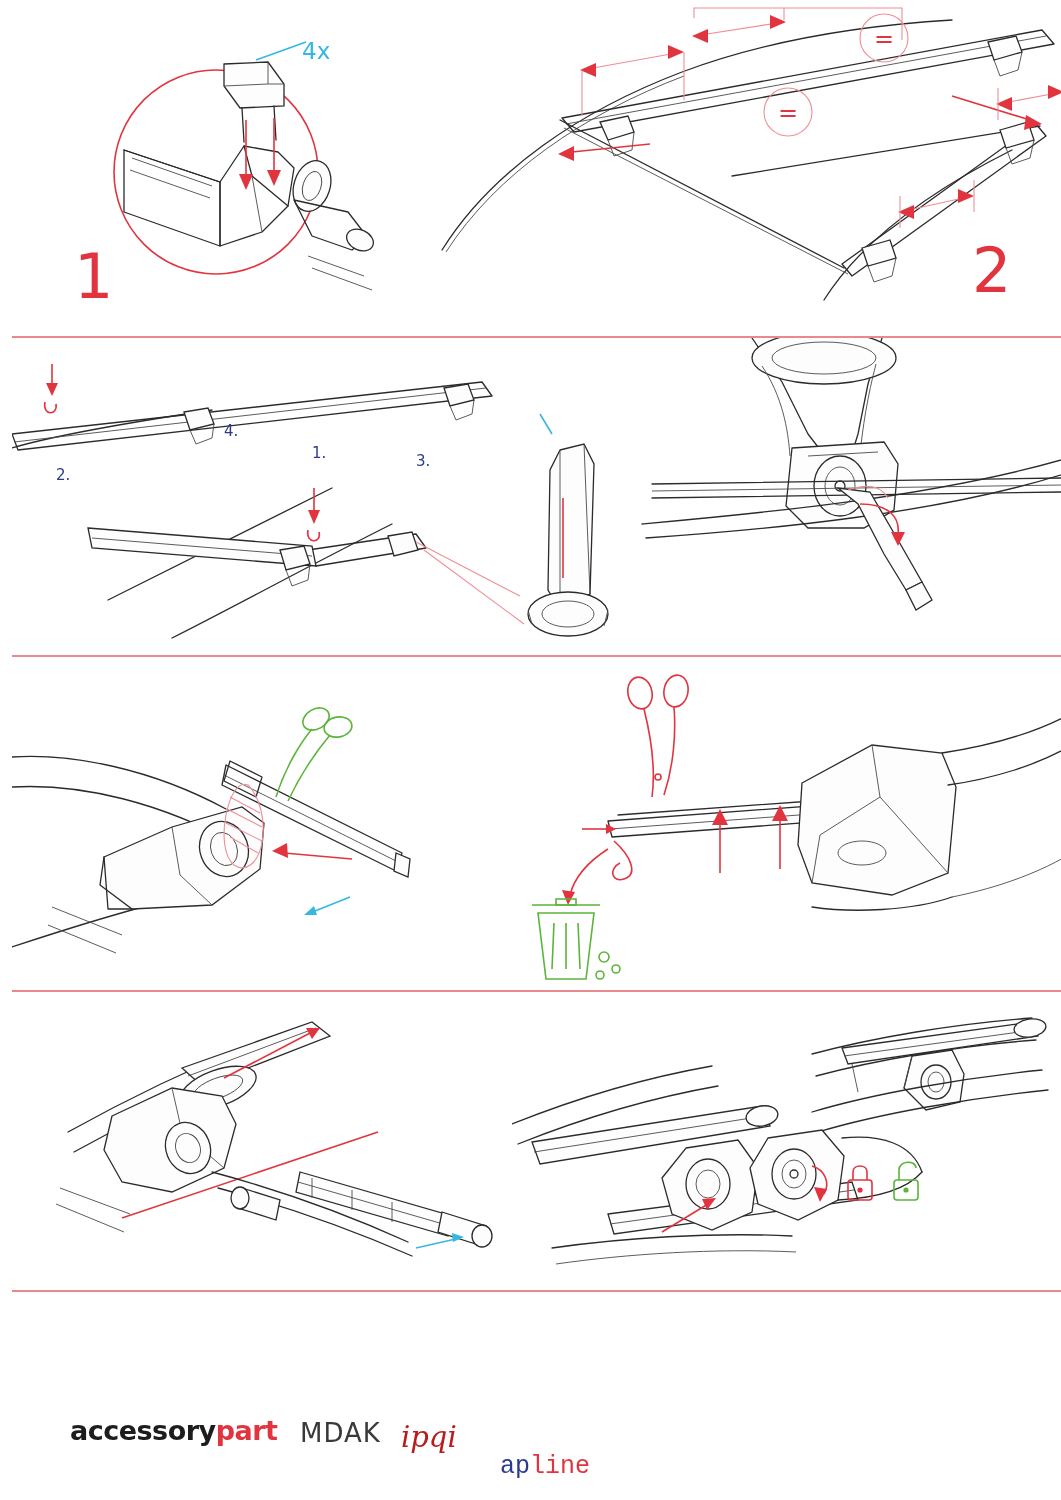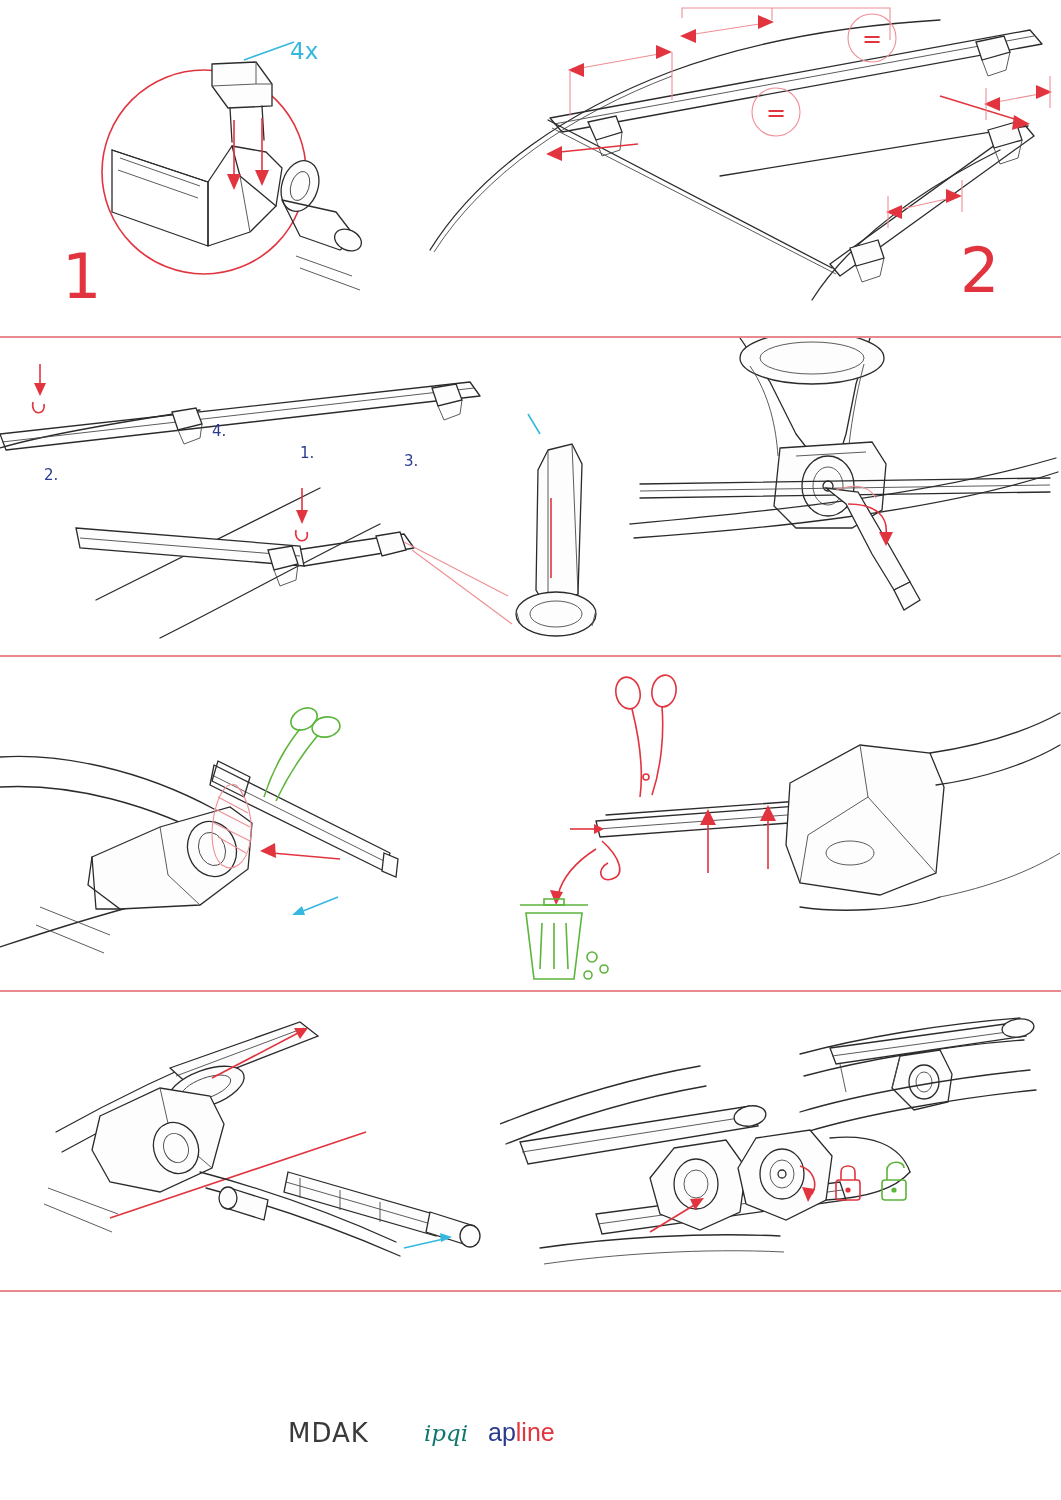--- a/index.html
+++ b/index.html
@@ -9,21 +9,21 @@
   }
   body {
     width: 1061px; height: 1500px;
     font-family: "Liberation Sans", sans-serif;
     color: #1a1a1a;
     position: relative;
     overflow: hidden;
   }
   .sheet {
     position: relative;
-    width: 961px; height: 1500px;
+    width: 961px; height: 1500px; margin-left: 12px;
   }
   
   .sep {
     position: absolute;
     left: 0; width: 1061px;
     height: 2px;
     background: #e8898e;
   }
   
   .panel {
@@ -90,30 +90,30 @@
   .mdak {
     position: absolute;
     left: 288px; top: 1418px;
     font-family: "DejaVu Sans", sans-serif;
     font-size: 26px;
     letter-spacing: 1px;
     color: #3a3a3a;
   }
   .ipqi {
     position: absolute;
-    left: 424px; top: 1420px;
+    left: 389px; top: 1420px;
     font-family: "DejaVu Serif", serif;
     font-style: italic;
-    font-size: 23px;
-    color: #0f766e;
+    font-size: 29px;
+    color: #b91c1c;
   }
   .apline {
     position: absolute;
-    left: 488px; top: 1418px;
-    font-family: Liberation Sans, sans-serif;
+    left: 488px; top: 1452px;
+    font-family: Liberation Mono, monospace;
     font-size: 25px;
     color: #2b3a8f;
   }
   .apline .l { color: #e1343f; }
 </style>
 </head>
 <body>
 
 <div class="sheet">
 
@@ -504,19 +504,22 @@
     
 
     
     
     
     
     
     
   </div>
 
+  <div class="brand-sub">
+    <span class="a">accessory</span><span class="p">part</span>
+  </div>
   <div class="mdak">MDAK</div>
   <div class="ipqi">ipqi</div>
   <div class="apline">
     <span>ap</span><span class="l">line</span>
   </div>
 
 </div>
 
 </body></html>

